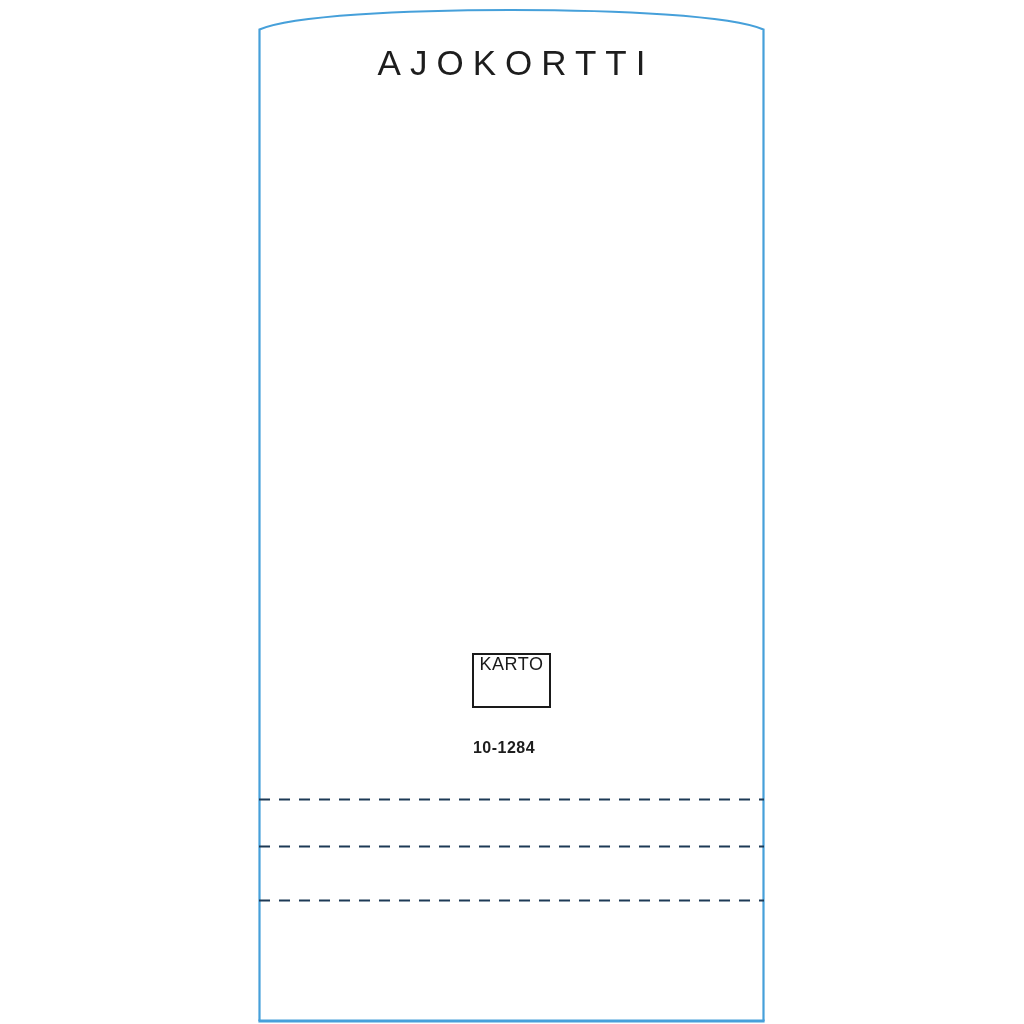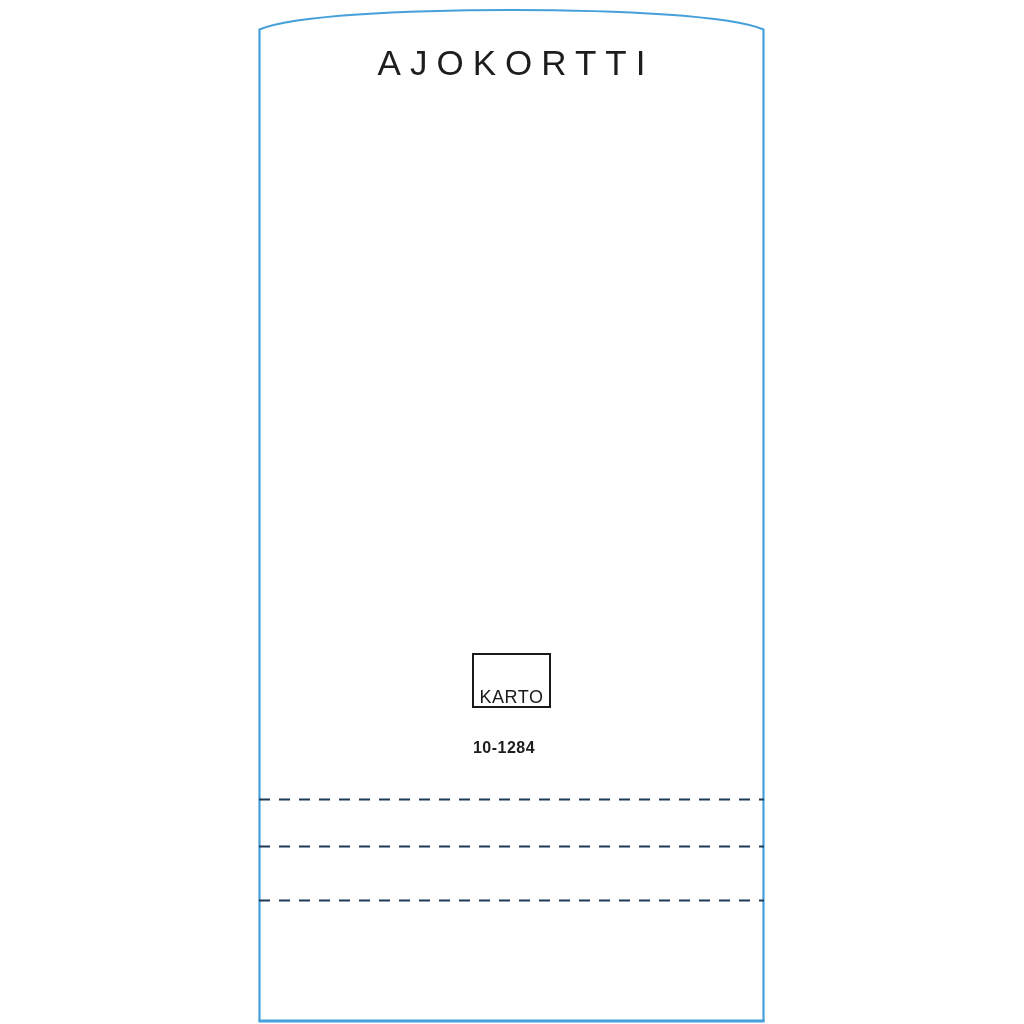--- a/index.html
+++ b/index.html
@@ -43,21 +43,21 @@
   }
   .logo-box {
     position: absolute;
     left: 472px;
     top: 647px;
     width: 79px;
     height: 55px;
     box-sizing: border-box;
     border: 2px solid #1a1a1a;
     display: flex;
-    align-items: flex-end;
+    align-items: flex-start;
     justify-content: center;
     background: #ffffff;
   }
   .logo-box span {
     font-size: 18px;
     font-weight: 400;
     letter-spacing: 0.5px;
     color: #1a1a1a;
     line-height: 1;
   }

